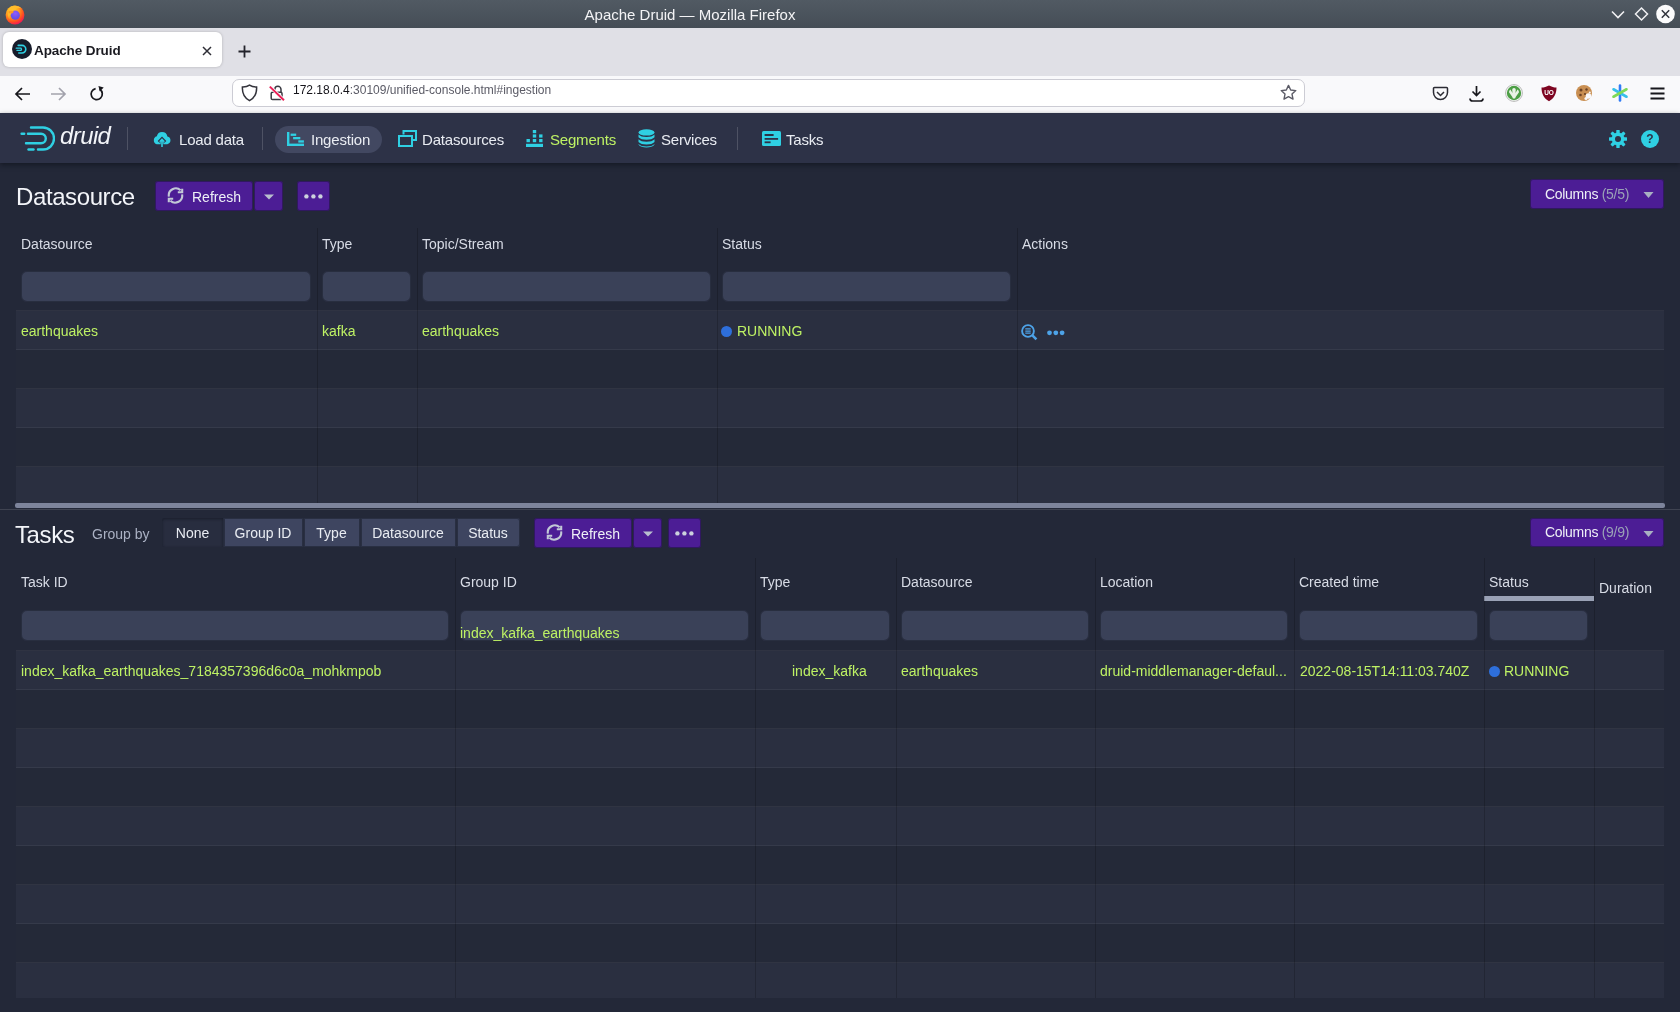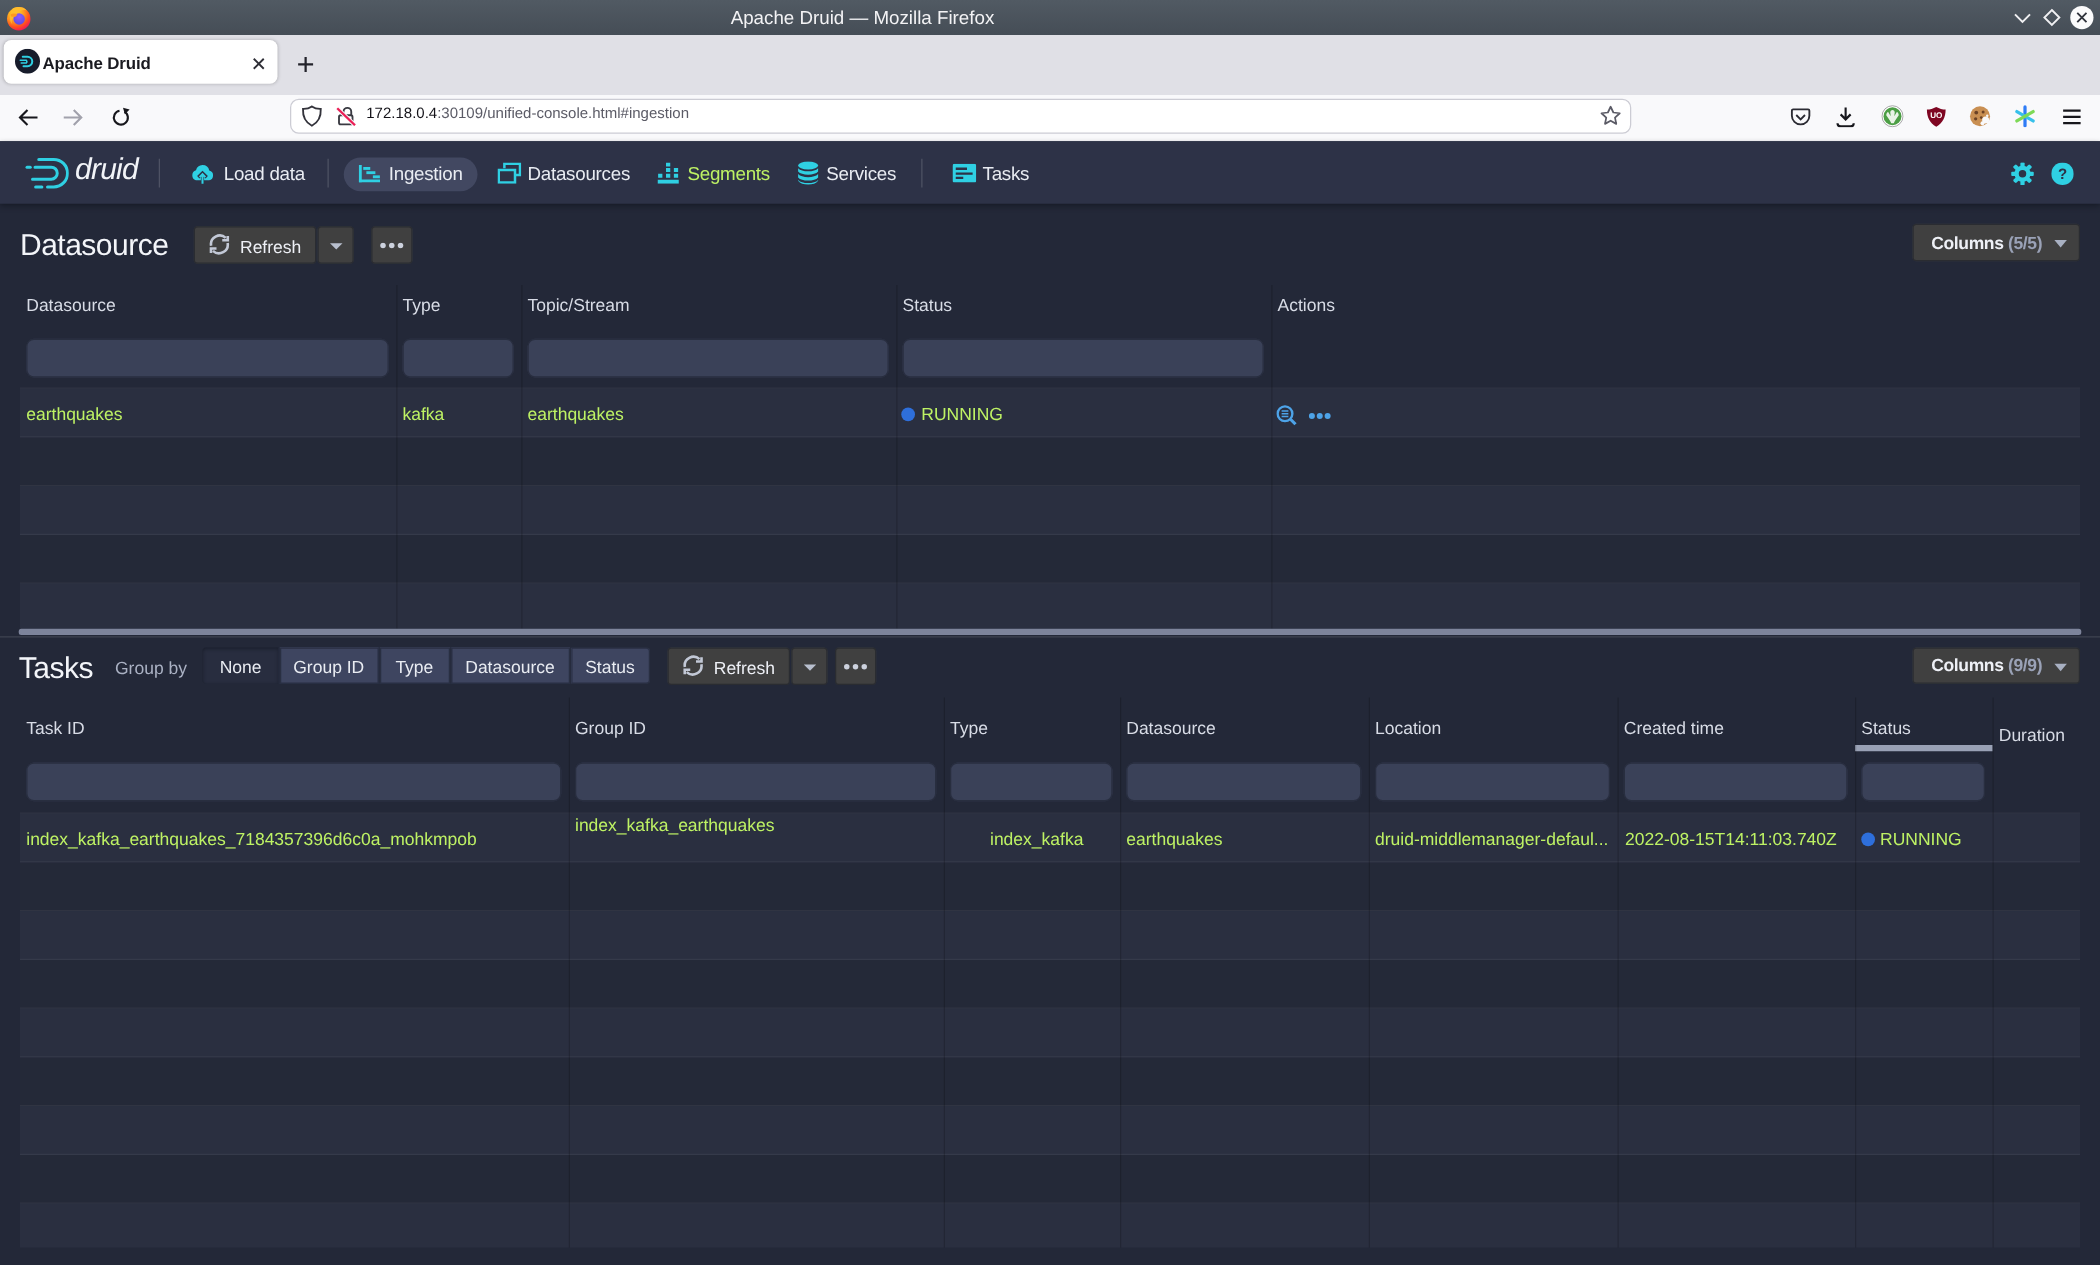--- a/index.html
+++ b/index.html
@@ -1,19 +1,19 @@
 <!DOCTYPE html>
 <html><head><meta charset="utf-8"><style>
 * { margin:0; padding:0; box-sizing:border-box; }
 html,body { width:1680px; height:1012px; overflow:hidden; }
 body { font-family:"Liberation Sans", sans-serif; position:relative; background:#232838; }
 .abs { position:absolute; }
 .navsep { position:absolute; top:127px; width:1px; height:23px; background:rgba(255,255,255,.16); }
 .sectitle { position:absolute; color:#f3f5f9; font-size:24px; font-weight:500; letter-spacing:-0.4px; }
-.btn { position:absolute; background:#404040; border-radius:3px; color:#eef0f6; font-size:14px; box-shadow:inset 0 0 0 1px rgba(16,20,30,.45);font-weight:bold; }
+.btn { position:absolute; background:#4c1d95; border-radius:3px; color:#eef0f6; font-size:14px; box-shadow:inset 0 0 0 1px rgba(16,20,30,.45); }
 .btn .dim { color:#9aa2b7; }
 .th { position:absolute; color:#d8dce6; font-size:14px; white-space:nowrap; }
 .vline { position:absolute; width:1px; background:rgba(0,0,0,.19); }
 .hline { position:absolute; height:1px; background:rgba(255,255,255,.055); }
 .finput { position:absolute; height:31px; background:#3a4158; border-radius:6px; box-shadow:inset 0 0 0 1px rgba(14,18,28,.4); }
 .rowL { position:absolute; background:#2a2f40; }
 .rowD { position:absolute; background:#242938; }
 .cell { position:absolute; color:#bef264; font-size:14px; white-space:nowrap; }
 .dot { position:absolute; width:11px; height:11px; border-radius:50%; background:#2e6fdb; }
 </style></head><body>
@@ -351,18 +351,18 @@
 <div class="rowL" style="left:16px;top:963px;width:1648px;height:35px;"></div>
 <div class="hline" style="left:16px;top:962px;width:1648px;"></div>
 <div class="vline" style="left:455px;top:558px;height:440px;"></div>
 <div class="vline" style="left:755px;top:558px;height:440px;"></div>
 <div class="vline" style="left:896px;top:558px;height:440px;"></div>
 <div class="vline" style="left:1095px;top:558px;height:440px;"></div>
 <div class="vline" style="left:1294px;top:558px;height:440px;"></div>
 <div class="vline" style="left:1484px;top:558px;height:440px;"></div>
 <div class="vline" style="left:1594px;top:558px;height:440px;"></div>
 <div class="cell" style="left:21px;top:663px;">index_kafka_earthquakes_7184357396d6c0a_mohkmpob</div>
-<div class="cell" style="left:460px;top:652px;text-align:center;">index_kafka_earthquakes</div>
+<div class="cell" style="left:460px;top:625px;text-align:center;">index_kafka_earthquakes</div>
 <div class="cell" style="left:760px;top:663px;margin-left:32px;">index_kafka</div>
 <div class="cell" style="left:901px;top:663px;">earthquakes</div>
 <div class="cell" style="left:1100px;top:663px;">druid-middlemanager-defaul...</div>
 <div class="cell" style="left:1300px;top:663px;">2022-08-15T14:11:03.740Z</div>
 <div class="dot" style="left:1489px;top:666px;"></div>
 <div class="cell" style="left:1504px;top:663px;">RUNNING</div>
 </body></html>

